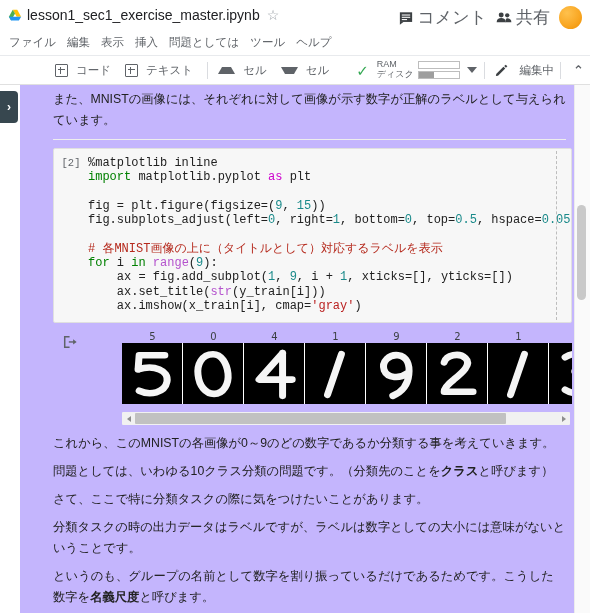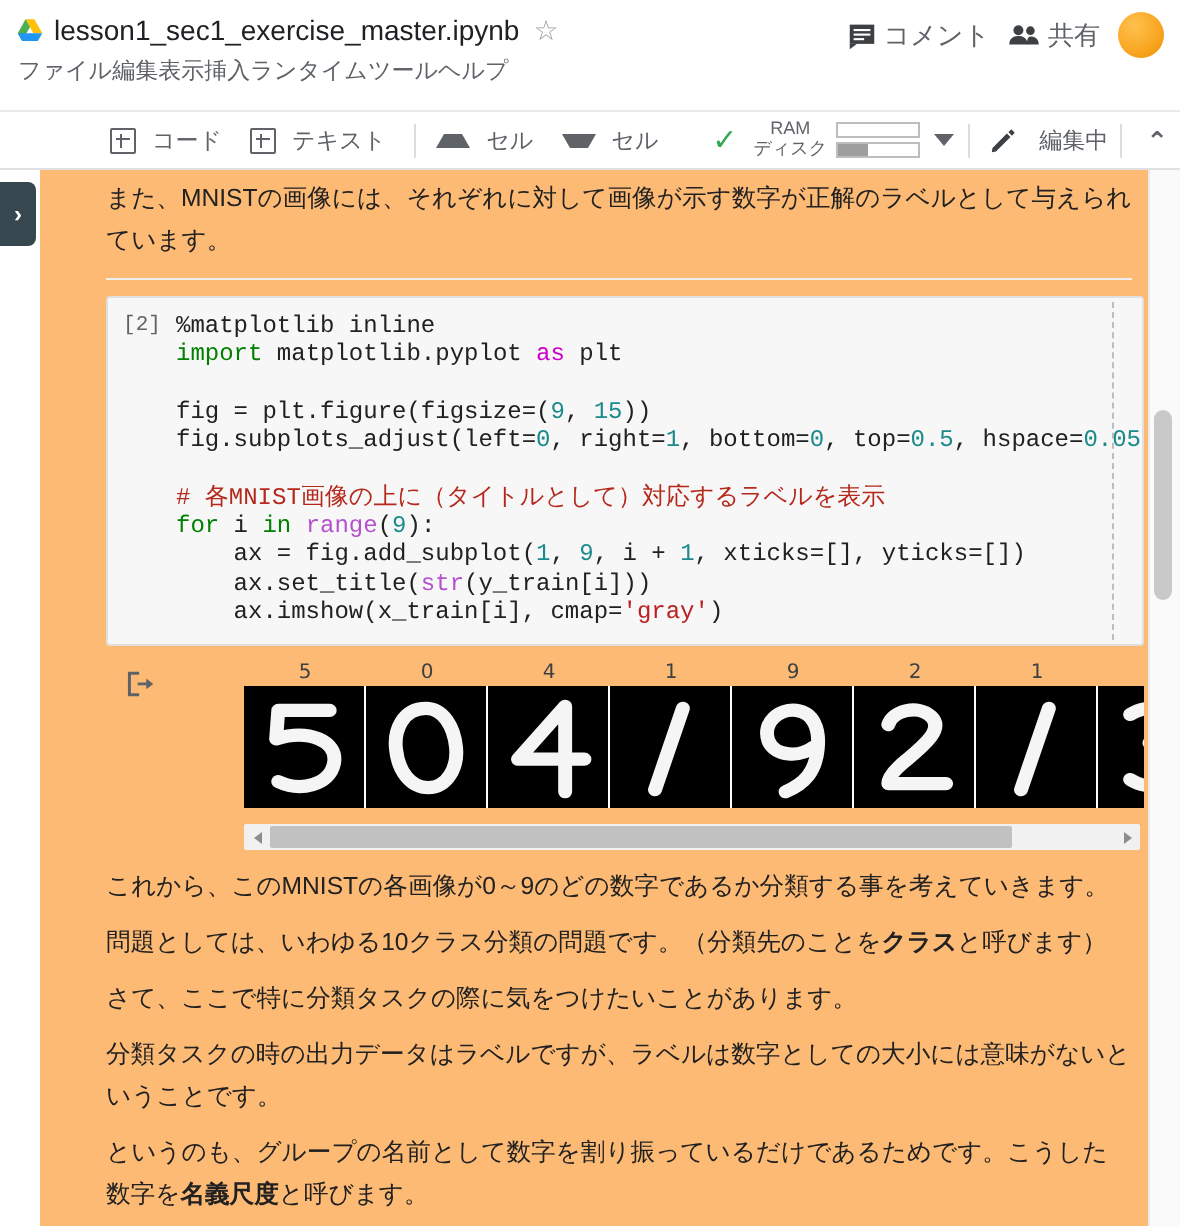--- a/index.html
+++ b/index.html
@@ -63,23 +63,24 @@
     white-space: nowrap;
   }
   .star-icon {
     margin-left: 7px;
     color: #9aa0a6;
     font-size: 14px;
     line-height: 1;
   }
   .menu-row {
     display: flex;
-    align-items: flex-start;
+    align-items: flex-end;
     height: 22px;
     margin-top: 2px;
+    gap: 11px;
     padding-left: 1px;
   }
   .menu-item {
     font-size: 11.5px;
     color: #5f6368;
     white-space: nowrap;
     cursor: pointer;
   }
   .header-right {
     display: flex;
@@ -89,21 +90,21 @@
     margin-top: 6px;
     align-self: flex-start;
   }
   .hr-btn {
     display: flex;
     align-items: center;
     gap: 4px;
     cursor: pointer;
   }
   .hr-btn span.lbl {
-    font-size: 13px;
+    font-size: 17px;
     color: #5f6368;
     white-space: nowrap;
   }
   .avatar {
     width: 23px;
     height: 23px;
     border-radius: 50%;
     background: radial-gradient(circle at 35% 30%, #ffc14d 0%, #f9a825 55%, #ef8f00 100%);
     flex: 0 0 23px;
   }
@@ -175,21 +176,21 @@
     line-height: 1;
   }
   .ramdisk {
     display: flex;
     align-items: center;
     gap: 4px;
   }
   .rd-labels {
     display: flex;
     flex-direction: column;
-    align-items: center;
+    align-items: flex-start;
     line-height: 1.08;
   }
   .rd-labels span {
     font-size: 9px;
     color: #5f6368;
     white-space: nowrap;
   }
   .rd-bars {
     display: flex;
     flex-direction: column;
@@ -250,21 +251,21 @@
     font-weight: bold;
     cursor: pointer;
     z-index: 5;
   }
   .notebook {
     position: absolute;
     left: 20px;
     right: 16px;
     top: 0;
     bottom: 0;
-    background: #fdba74;
+    background: #c4b5fd;
     overflow: hidden;
   }
   .nb-inner {
     padding: 0 0 0 33px;
   }
 
   
   .md-block {
     font-size: 12.3px;
     line-height: 21px;
@@ -456,21 +457,21 @@
         <path d="M1.5 13 L22.5 13 L18.7 19.5 L5.3 19.5 Z" fill="#2196f3"></path>
       </svg>
       <span class="doc-title">lesson1_sec1_exercise_master.ipynb</span>
       <span class="star-icon">☆</span>
     </div>
     <div class="menu-row">
       <span class="menu-item">ファイル</span>
       <span class="menu-item">編集</span>
       <span class="menu-item">表示</span>
       <span class="menu-item">挿入</span>
-      <span class="menu-item">ランタイム</span>
+      <span class="menu-item">問題としては</span>
       <span class="menu-item">ツール</span>
       <span class="menu-item">ヘルプ</span>
     </div>
   </div>
 
   <div class="header-right">
     <div class="hr-btn">
       <svg width="14" height="14" viewBox="0 0 16 16">
         <rect x="1" y="1.5" width="14" height="11" fill="#3c4043"></rect>
         <rect x="3.2" y="4" width="9.6" height="1.2" fill="#fff"></rect>

